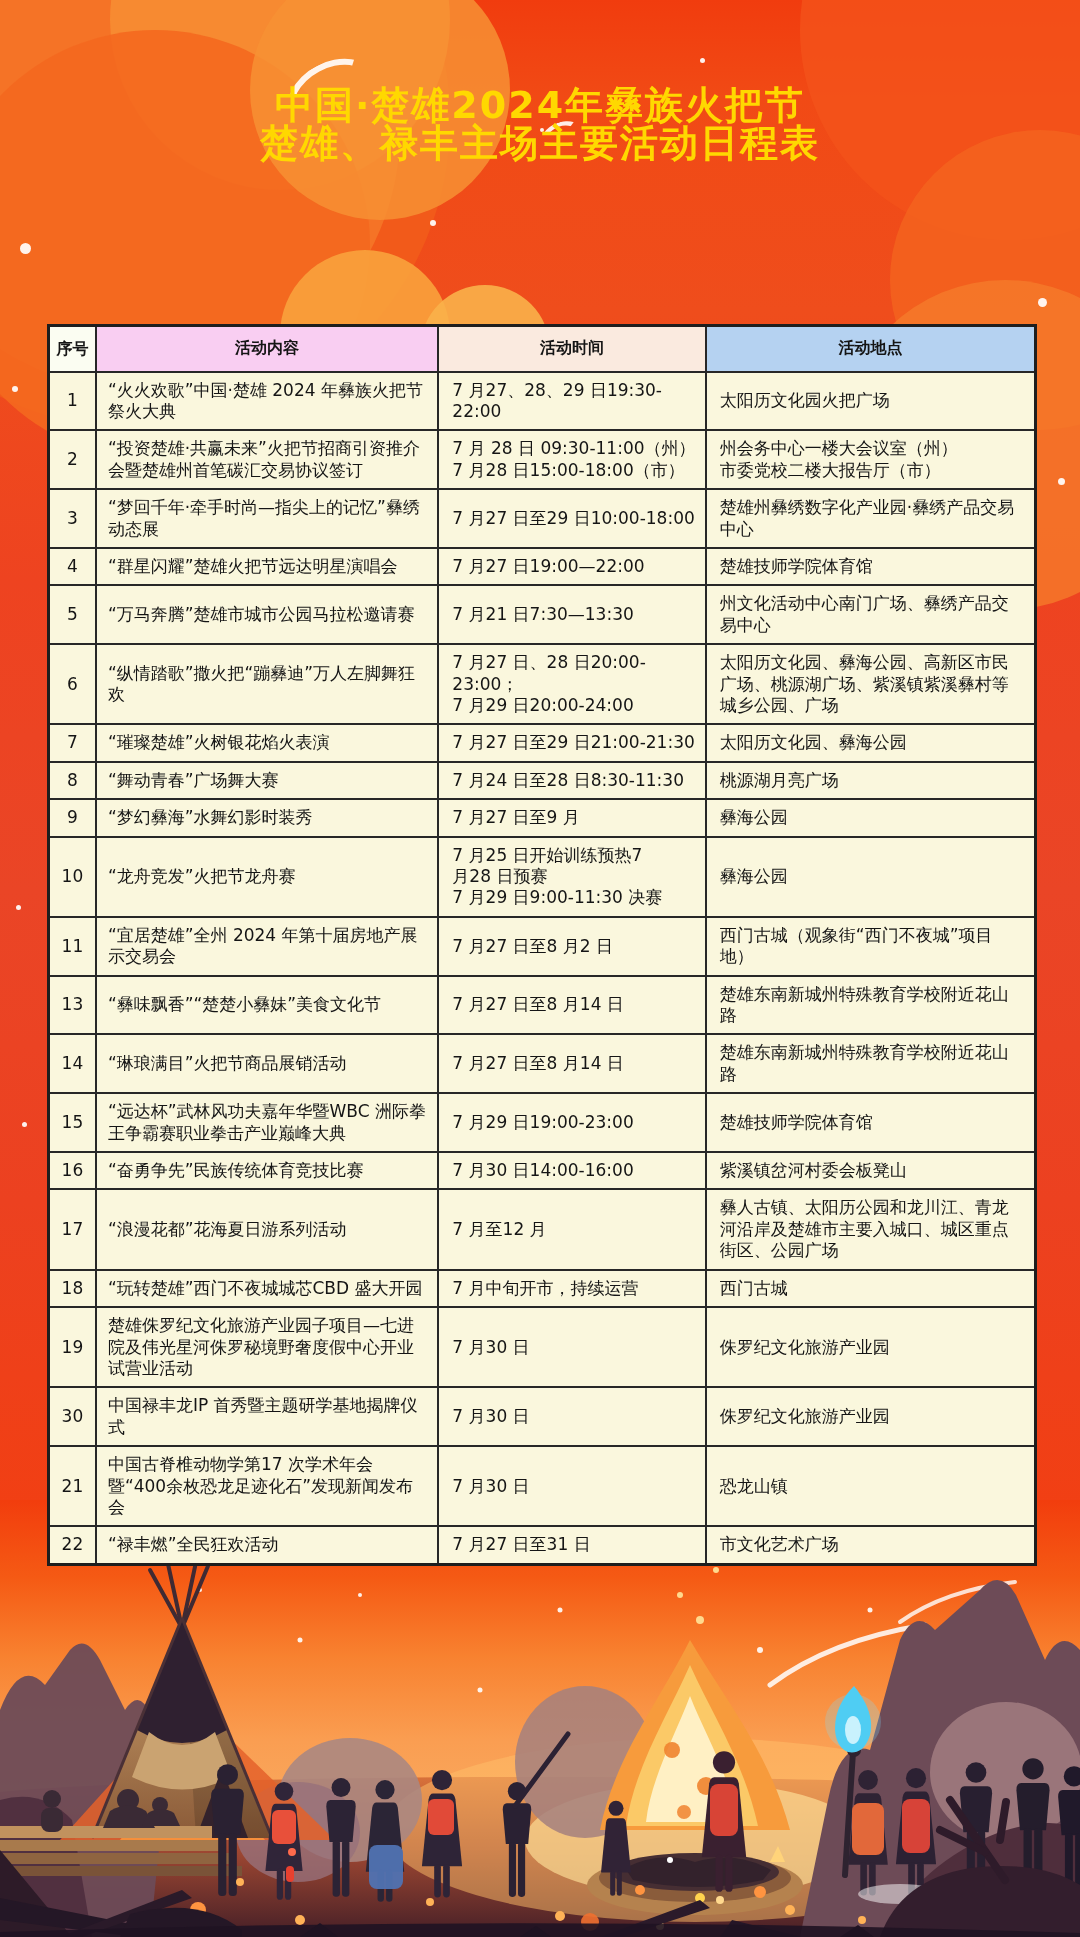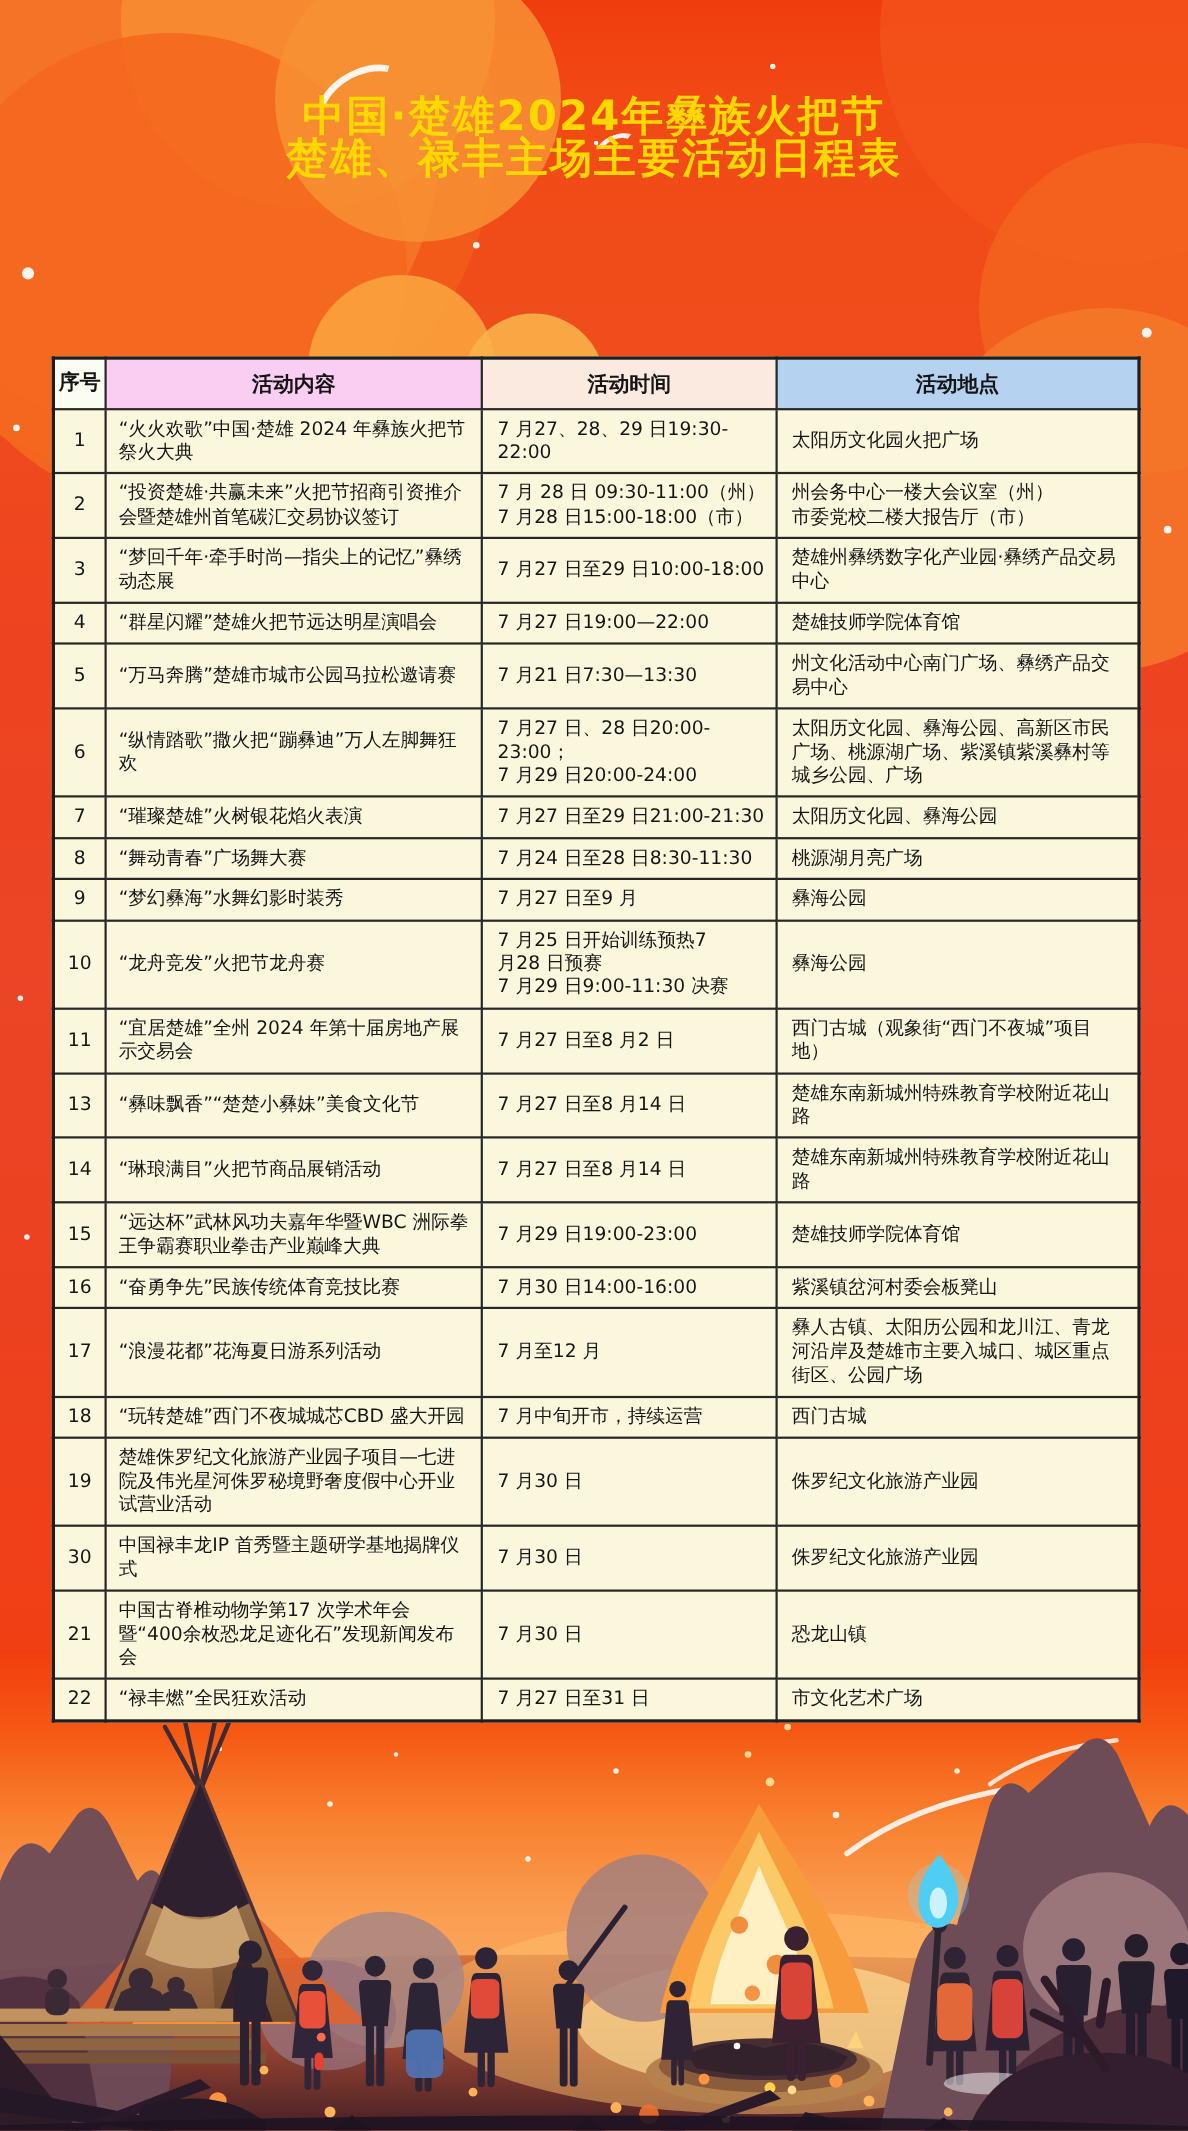--- a/index.html
+++ b/index.html
@@ -31,21 +31,21 @@
   .cr2{left:540px;top:122px;width:46px;height:34px;transform:rotate(-20deg);border-top-width:4px;}
   .dot{position:absolute;border-radius:50%;background:#fff;opacity:.92;}
   
   .title-wrap{position:absolute;left:0;top:86px;width:100%;text-align:center;z-index:3;}
   .title-line{color:var(--title-yellow);font-weight:700;font-size:38px;letter-spacing:2px;line-height:1.0;}
   .title-line + .title-line{}
   
   .tbl-wrap{position:absolute;left:47px;top:324px;width:990px;z-index:3;}
   table{width:100%;border-collapse:collapse;border:3px solid #1e1e1e;background:var(--cell-cream);}
   th,td{border:2px solid var(--border-dark);color:var(--ink);vertical-align:middle;}
-  th{font-size:19px;font-weight:700;text-align:center;height:46px;padding:2px 3px;}
+  th{font-size:16px;font-weight:700;text-align:center;height:46px;padding:2px 3px;}
   th.h-no{background:var(--head-white);width:4.8%;word-break:break-all;line-height:1.15;}
   th.h-content{background:var(--head-pink);width:34.7%;}
   th.h-time{background:var(--head-peach);width:27.1%;font-family:Liberation Serif, serif;}
   th.h-location{background:var(--head-blue);width:33.4%;margin-left:48px;}
   td{background:var(--cell-cream);font-size:17px;font-weight:500;line-height:1.26;padding:7px 9px;white-space:pre-line;}
   td.cell-no{text-align:center;padding:7px 2px;font-weight:500;}
   td.cell-content{padding-left:11px;margin-left:24px;}
   td.cell-time{padding-left:13px;}
   td.cell-location{padding-left:13px;margin-top:47px;}
   

